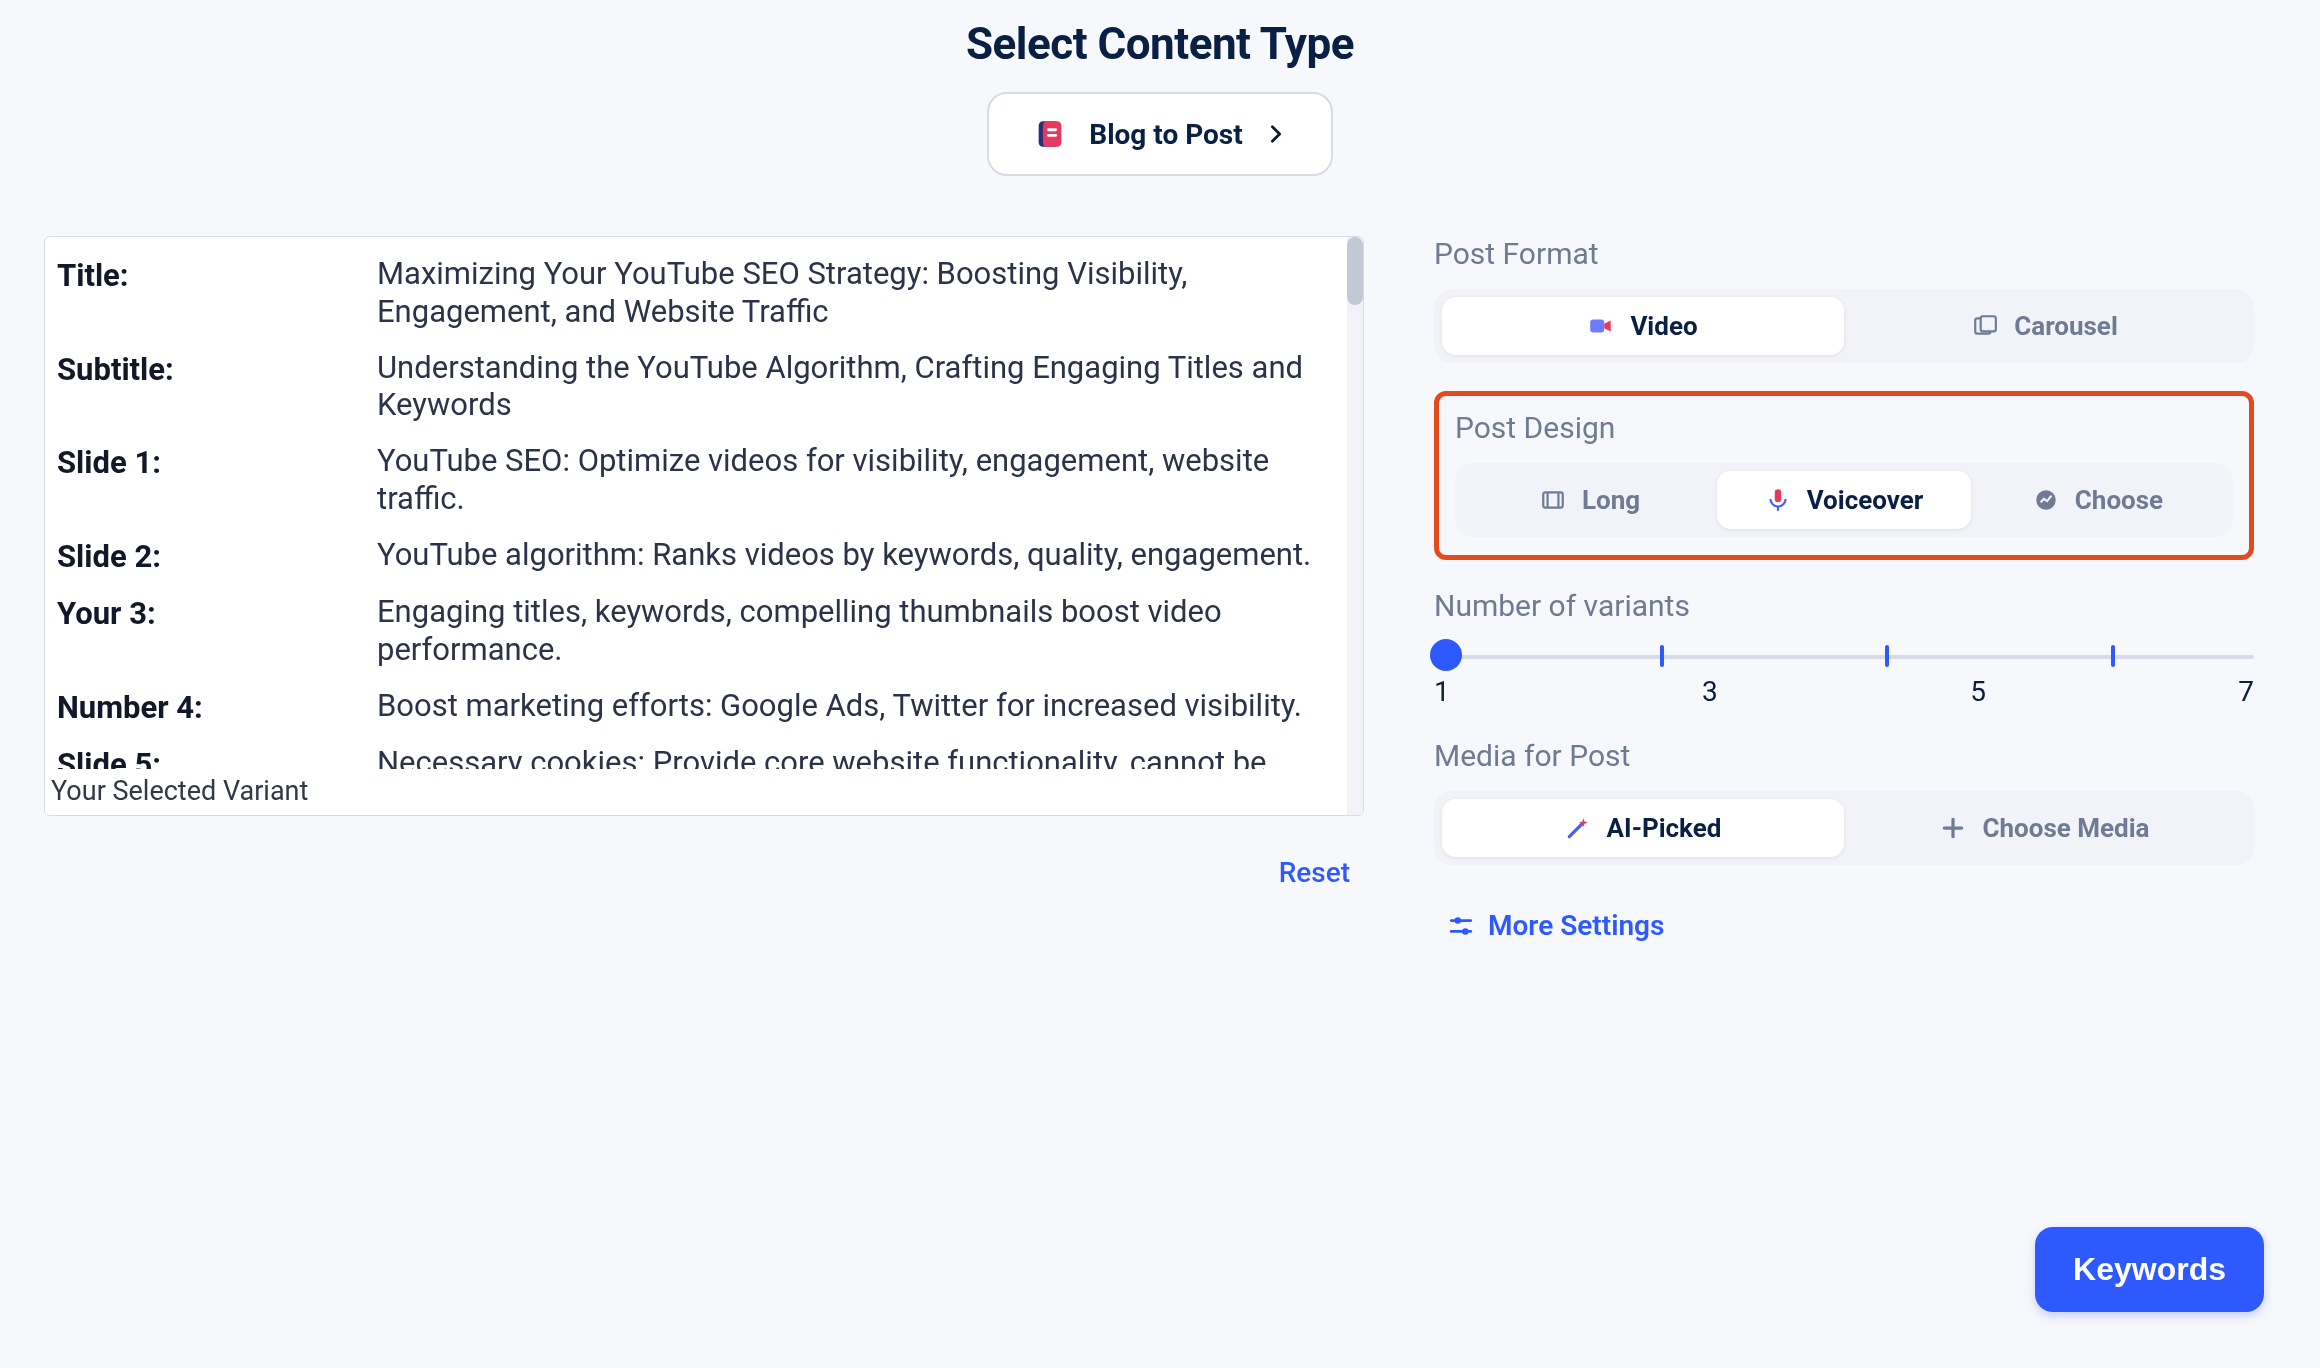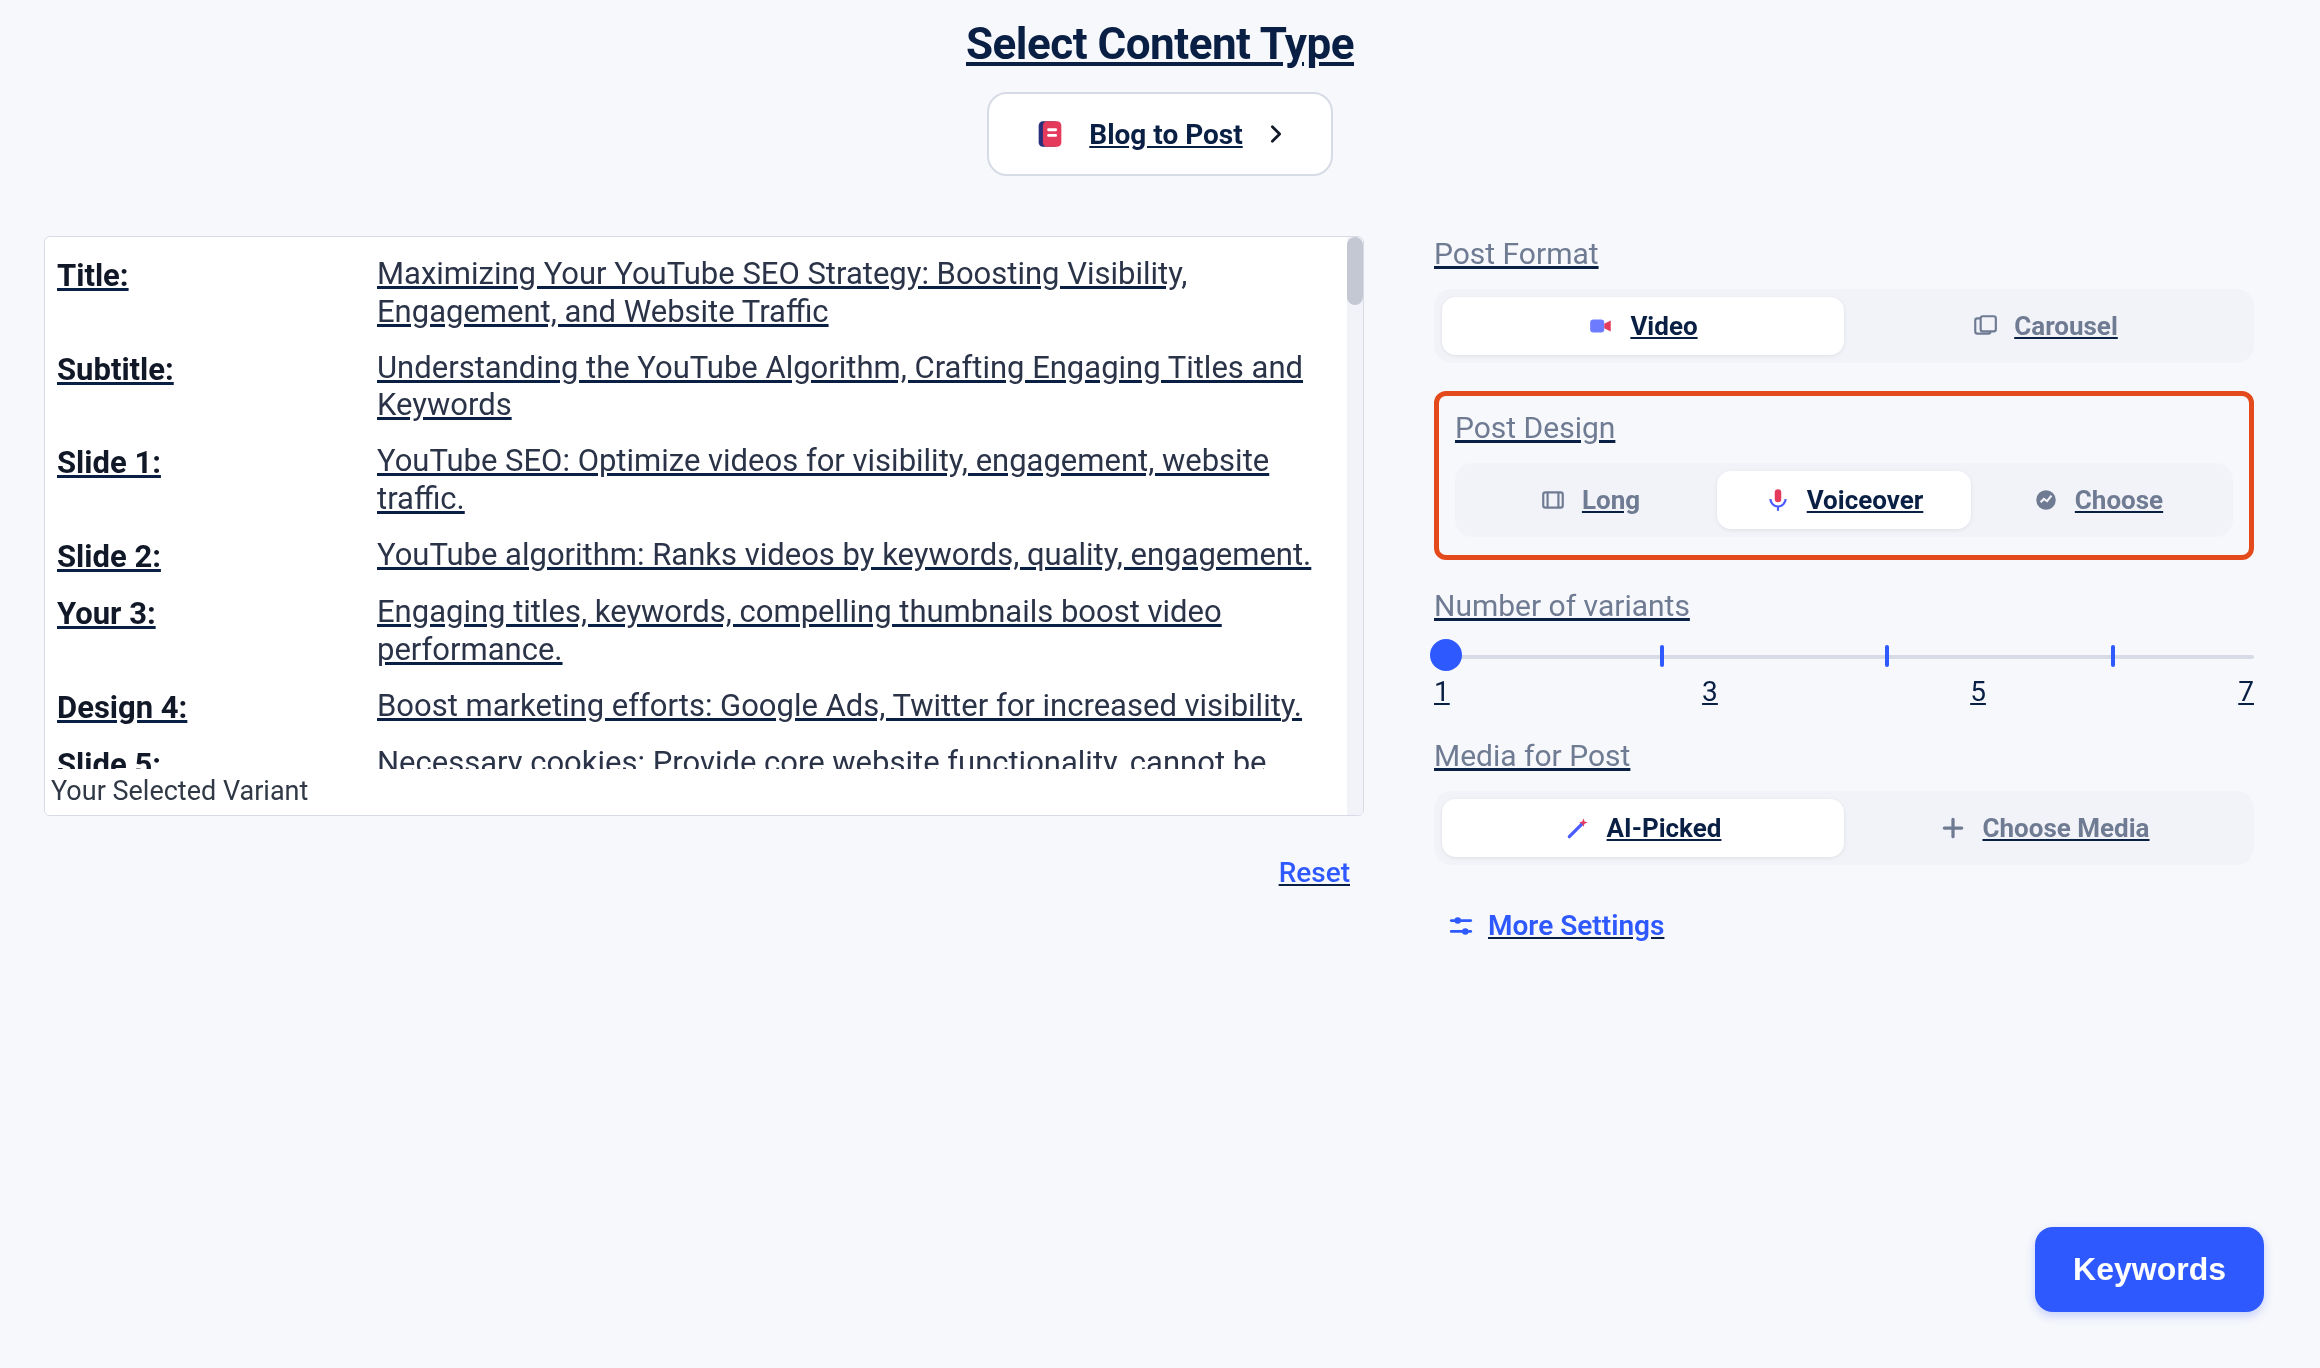--- a/index.html
+++ b/index.html
@@ -22,21 +22,20 @@
     background: var(--bg);
     font-family: -apple-system, BlinkMacSystemFont, "Segoe UI", Roboto, Helvetica, Arial, sans-serif;
     color: var(--text-dark);
     overflow: hidden;
   }
 
   .page {
     position: relative;
     width: 2320px;
     height: 1368px;
-    text-decoration: underline;
   }
 
   .title {
     text-align: center;
     font-size: 44px;
     font-weight: 700;
     padding-top: 18px;
     letter-spacing: -0.5px;
   }
 
@@ -284,21 +283,21 @@
           </div>
           <div class="vrow">
             <div class="vkey">Slide 2:</div>
             <div class="vval">YouTube algorithm: Ranks videos by keywords, quality, engagement.</div>
           </div>
           <div class="vrow">
             <div class="vkey">Your 3:</div>
             <div class="vval">Engaging titles, keywords, compelling thumbnails boost video performance.</div>
           </div>
           <div class="vrow">
-            <div class="vkey">Design 4:</div>
+            <div class="vkey">Number 4:</div>
             <div class="vval">Boost marketing efforts: Google Ads, Twitter for increased visibility.</div>
           </div>
           <div class="vrow">
             <div class="vkey">Slide 5:</div>
             <div class="vval">Necessary cookies: Provide core website functionality, cannot be disabled.</div>
           </div>
         </div>
         <div class="variant-footer">Your Selected Variant</div>
         <div class="variant-scroll">
           <div class="variant-thumb"></div>

